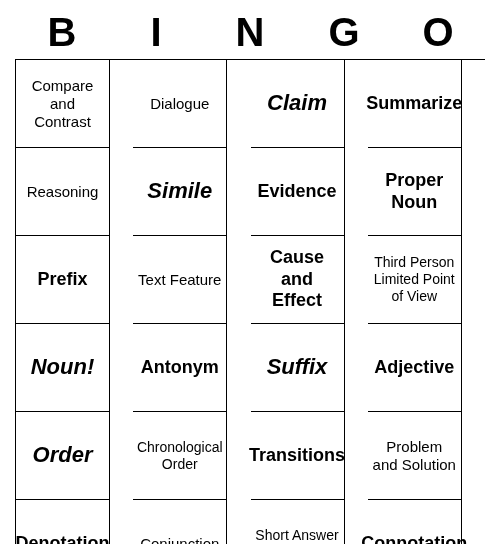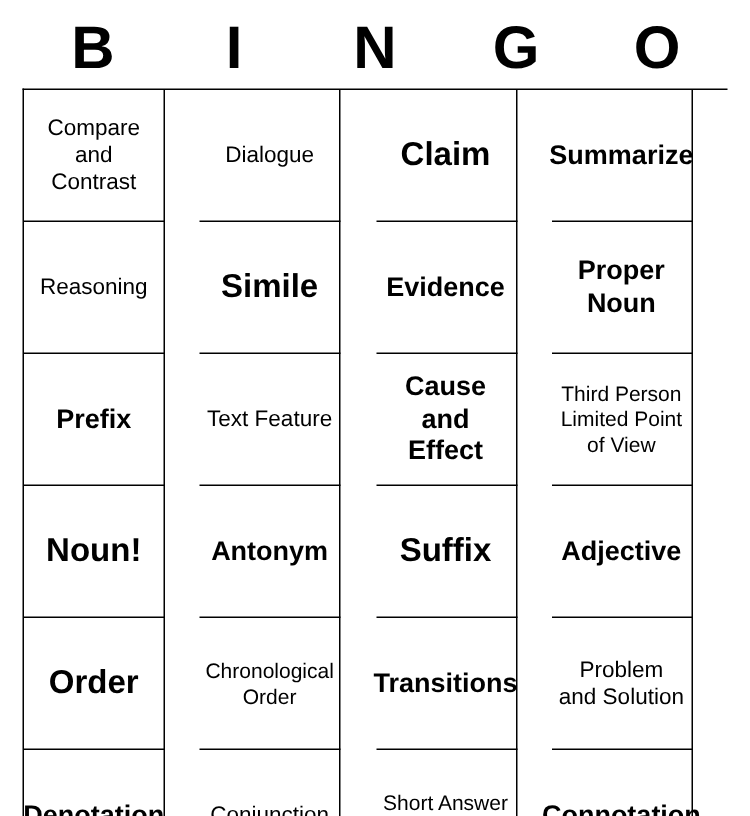--- a/index.html
+++ b/index.html
@@ -42,21 +42,21 @@
       display: flex;
       align-items: center;
       justify-content: center;
       text-align: center;
       padding: 4px;
     }
     .bingo-cell span {
       display: block;
       line-height: 1.2;
     }
-    .size-xl { font-size: 22px; font-weight: bold; }
+    .size-xl { font-size: 22px; font-weight: bold; font-style: italic; }
     .size-lg { font-size: 18px; font-weight: bold; }
     .size-md { font-size: 15px; }
     .size-sm { font-size: 18px; font-weight: bold; }
     .size-xs { font-size: 14px; }
   </style>
 </head>
 <body>
 
 <div class="bingo-card">
   <div class="bingo-header">

